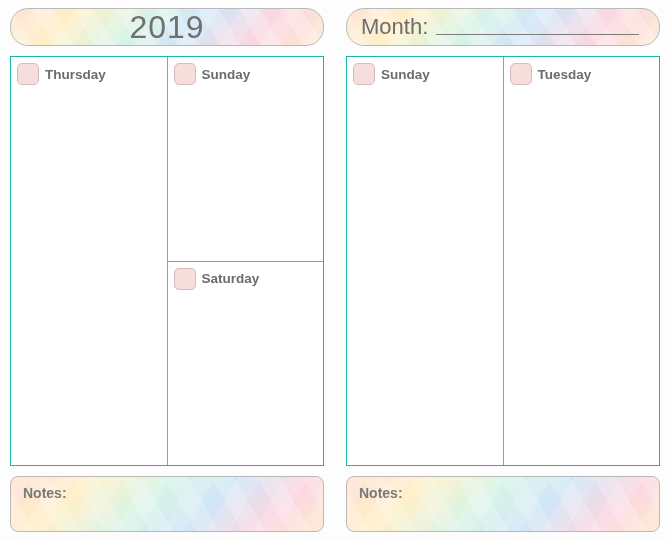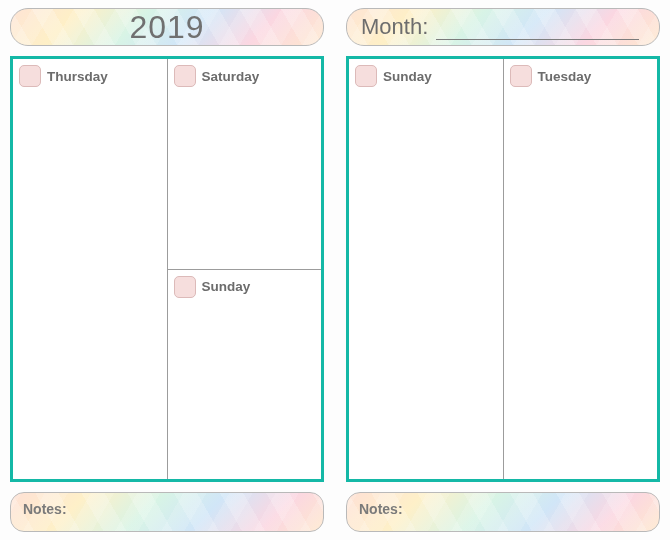--- a/index.html
+++ b/index.html
@@ -47,32 +47,32 @@
   .banner .year {
     width:100%;
     text-align:center;
     font-size: 32px;
     color:#707070;
     font-weight:400;
     letter-spacing:1px;
     position:relative;
   }
   .banner .month-row{
-    display:flex;align-items:flex-end;gap:8px;width:100%;
+    display:flex;align-items:center;gap:8px;width:100%;
     position:relative;
   }
   .banner .month-label{
     font-size:22px;color:#6d6d6d;
   }
   .banner .month-line{
     flex:1;height:0;border-bottom:1.5px solid #7c7c7c;margin-top:14px;margin-right:6px;
   }
   .grid {
     flex:1;
-    border:3px solid #14b8a6;
+    border:1px solid #14b8a6;
     background:#fff;
     display:flex;
     margin-bottom:10px;
   }
   .col{
     flex:1;
     border-right:1px solid #9c9c9c;
     display:flex;flex-direction:column;
   }
   .col:last-child{border-right:none;}
@@ -87,21 +87,21 @@
   }
   .chk{
     width:22px;height:22px;border-radius:5px;
     background:#f6dedd;border:1px solid #dcbab9;
     flex:none;
   }
   .dayname{
     font-size:13.5px;font-weight:700;color:#6c6c6c;
   }
   .notes{
-    height:40px;border-radius:14px;border:1px solid #b9b9b9;
+    height:56px;border-radius:8px;border:1px solid #b9b9b9;
     padding:8px 12px;
     background:
       linear-gradient(135deg,
         rgba(255,215,200,0.75) 0%,
         rgba(255,235,180,0.72) 22%,
         rgba(200,240,220,0.7) 44%,
         rgba(190,220,245,0.7) 62%,
         rgba(250,200,215,0.72) 82%,
         rgba(255,225,190,0.75) 100%);
     position:relative;overflow:hidden;
@@ -130,27 +130,27 @@
         <div class="dayhead">
           <div class="chk"></div>
           <div class="dayname">Thursday</div>
         </div>
       </div>
     </div>
     <div class="col">
       <div class="cell">
         <div class="dayhead">
           <div class="chk"></div>
-          <div class="dayname">Saturday</div>
+          <div class="dayname">Sunday</div>
         </div>
       </div>
       <div class="cell">
         <div class="dayhead">
           <div class="chk"></div>
-          <div class="dayname">Sunday</div>
+          <div class="dayname">Saturday</div>
         </div>
       </div>
     </div>
   </div>
   <div class="notes">
     <div class="notes-label">Notes:</div>
   </div>
 </div>
 
 <div class="page">

